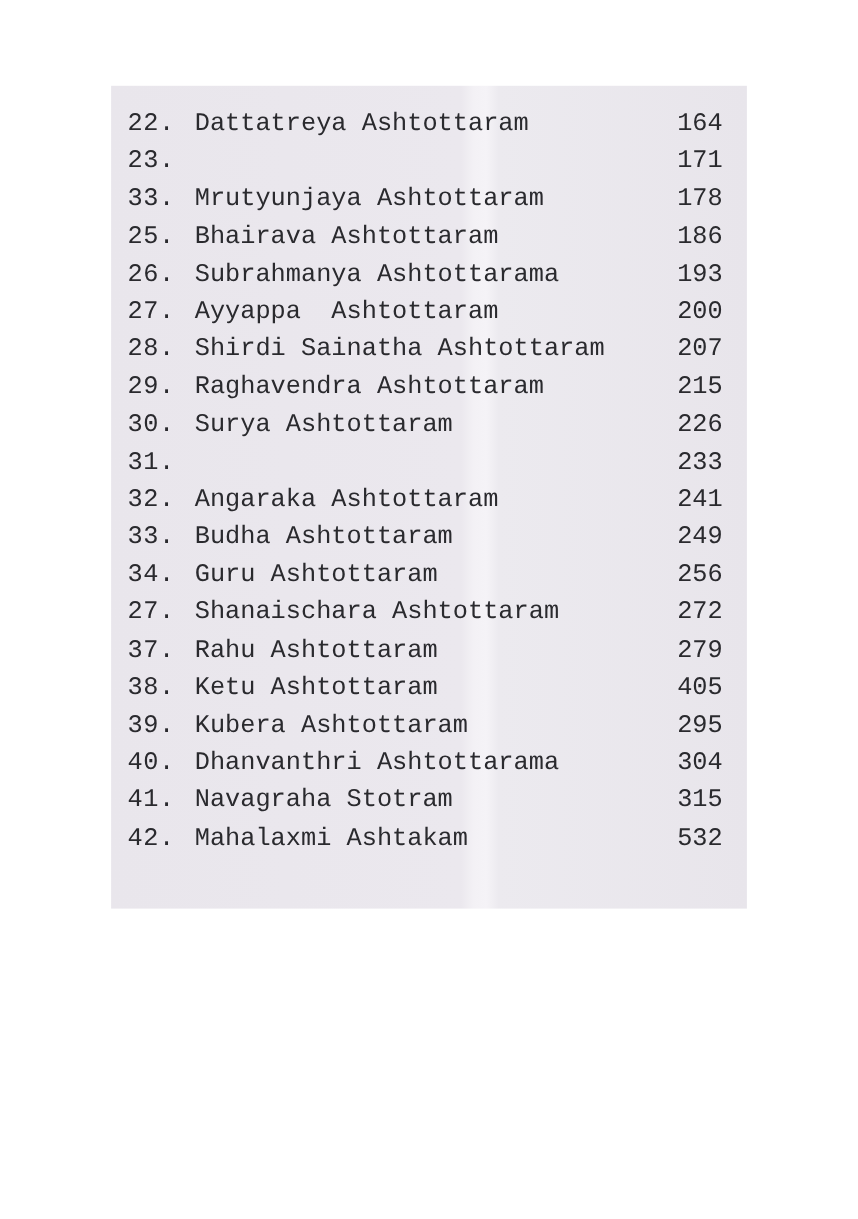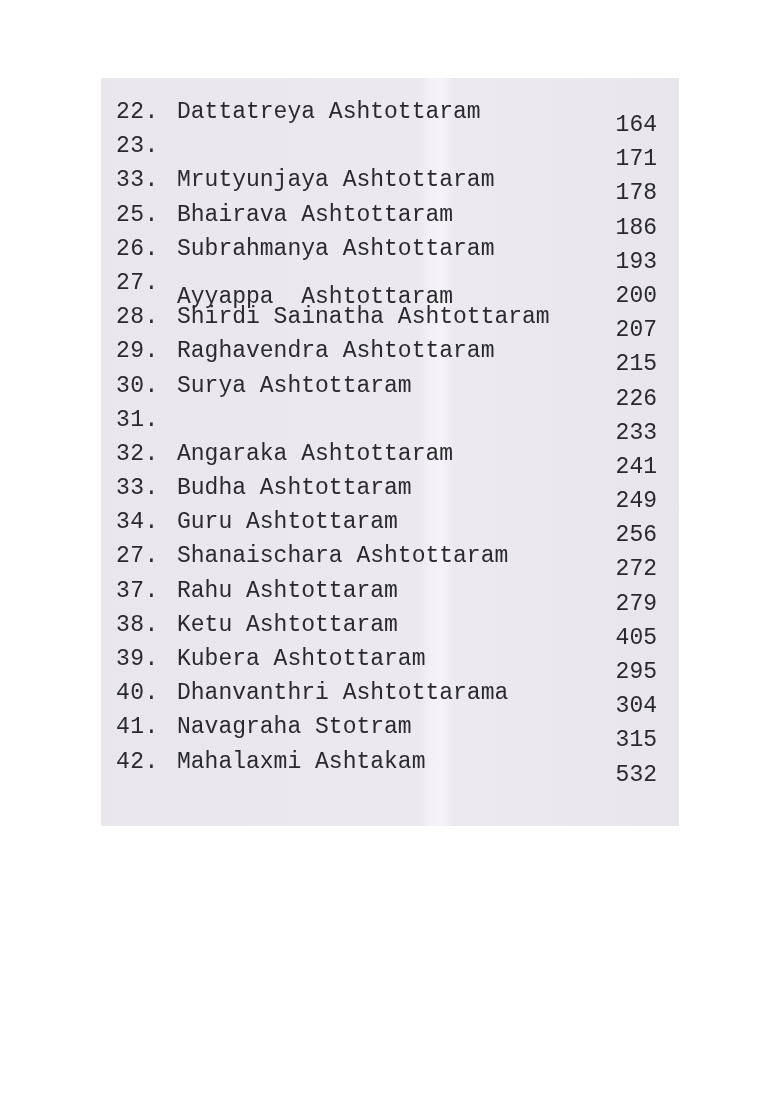--- a/index.html
+++ b/index.html
@@ -49,21 +49,21 @@
     }
     .toc-title {
       position: absolute;
       left: 76px;
       top: 0;
       white-space: nowrap;
     }
     .toc-page {
       position: absolute;
       right: 22px;
-      top: 13px;
+      top: 0;
       text-align: left;
     }
   </style>
 </head>
 <body>
 
 <div class="page-scan">
   <ul class="toc-list">
     <li class="toc-row">
       <span class="toc-num">22.</span>
@@ -79,26 +79,26 @@
       <span class="toc-title">Mrutyunjaya Ashtottaram</span>
       <span class="toc-page">178</span>
     </li>
     <li class="toc-row">
       <span class="toc-num">25.</span>
       <span class="toc-title">Bhairava Ashtottaram</span>
       <span class="toc-page">186</span>
     </li>
     <li class="toc-row">
       <span class="toc-num">26.</span>
-      <span class="toc-title">Subrahmanya Ashtottaram</span>
+      <span class="toc-title">Subrahmanya Ashtottarama</span>
       <span class="toc-page">193</span>
     </li>
     <li class="toc-row">
       <span class="toc-num">27.</span>
-      <span class="toc-title" style="white-space:pre;margin-top:14px;">Ayyappa  Ashtottaram</span>
+      <span class="toc-title" style="white-space:pre;">Ayyappa  Ashtottaram</span>
       <span class="toc-page">200</span>
     </li>
     <li class="toc-row">
       <span class="toc-num">28.</span>
       <span class="toc-title">Shirdi Sainatha Ashtottaram</span>
       <span class="toc-page">207</span>
     </li>
     <li class="toc-row">
       <span class="toc-num">29.</span>
       <span class="toc-title">Raghavendra Ashtottaram</span>

